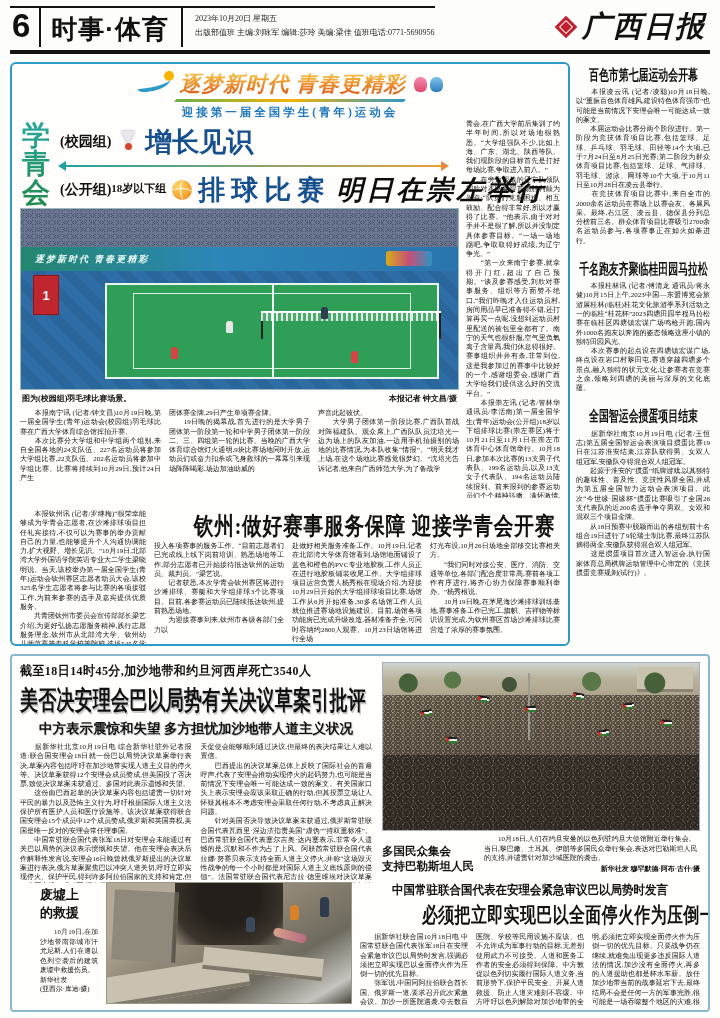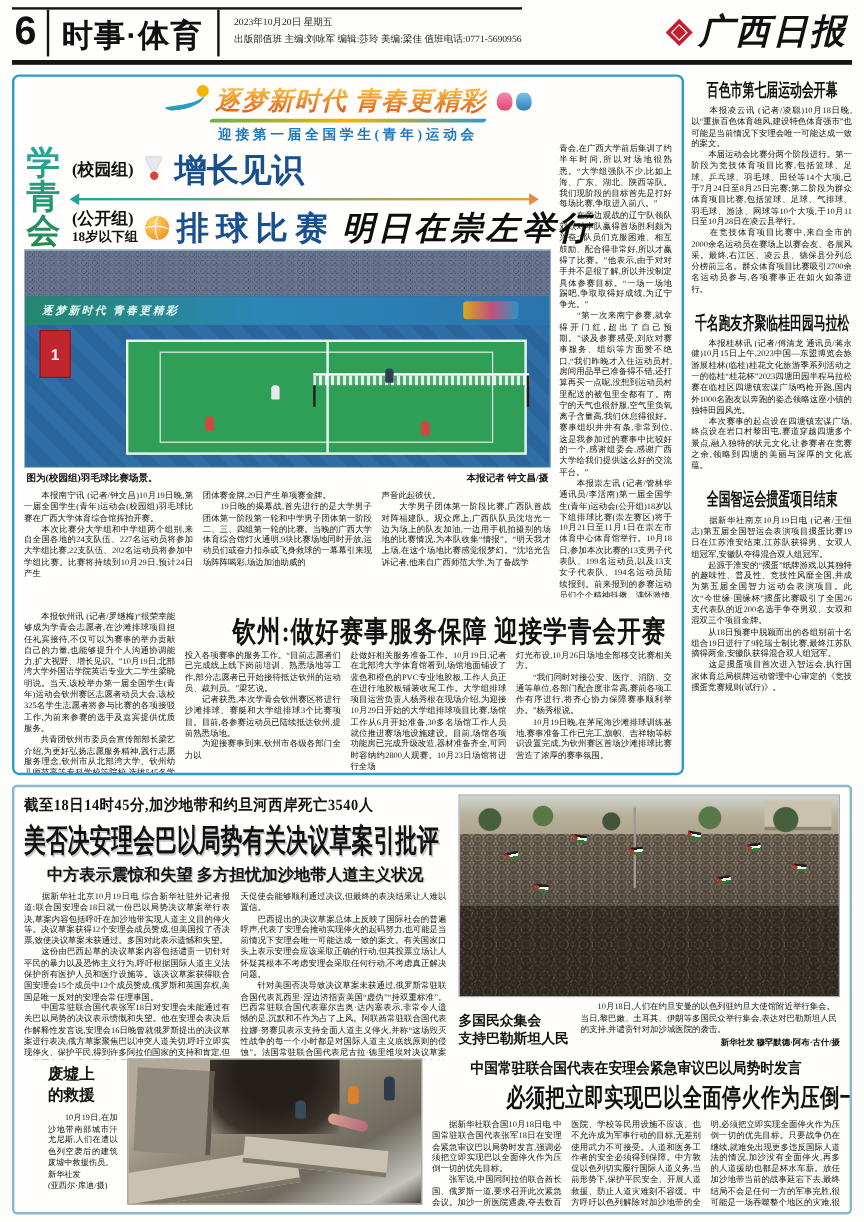--- a/index.html
+++ b/index.html
@@ -49,21 +49,21 @@
   .sidecol{width:94px;flex:none;font-size:7px;line-height:1.33;height:378px;overflow:hidden;}
 
   .headline-block{display:flex;align-items:flex-end;gap:8px;height:88px;}
   .xqh{width:32px;font-size:28px;font-weight:900;line-height:1.03;word-break:break-all;text-align:center;
      background:linear-gradient(180deg,#2aa7a0,#1f8a4c);
      -webkit-background-clip:text;background-clip:text;color:#1f8a5c;-webkit-text-fill-color:transparent;
      font-family:"Liberation Sans",sans-serif;}
   .hl-main{flex:1;min-width:0;}
   .hl-row{display:flex;align-items:center;gap:6px;white-space:nowrap;}
   .grp{font-size:14px;font-weight:bold;}
-  .grp-col{display:flex;flex-direction:column;line-height:1.15;}
+  .grp-col{display:flex;flex-direction:row;line-height:1.15;}
   .grp-sub{font-size:11px;font-weight:bold;}
   .hl-blue{font-size:27px;font-weight:900;color:#17508e;font-family:"Liberation Sans",sans-serif;}
   .hl-black{font-size:27px;font-weight:900;color:#0d0d0d;font-family:"Liberation Sans",sans-serif;}
   .hl-blue.sp{letter-spacing:6px;}
   .hl-black.sp{letter-spacing:3px;font-style:italic;}
   .arrowline{position:relative;height:2px;background:linear-gradient(90deg,#1fa3a0,#e8a23b);margin:5px 14px 5px 2px;}
   .arrowline::before{content:"";position:absolute;left:-9px;top:-4px;border:5px solid transparent;border-right:8px solid #1fa3a0;}
   .arrowline::after{content:"";position:absolute;right:-9px;top:-4px;border:5px solid transparent;border-left:8px solid #e8893b;}
   .icon-shuttle{width:22px;height:22px;position:relative;flex:none;display:inline-block;}
   .icon-shuttle .feathers{position:absolute;left:4px;top:0;width:0;height:0;

